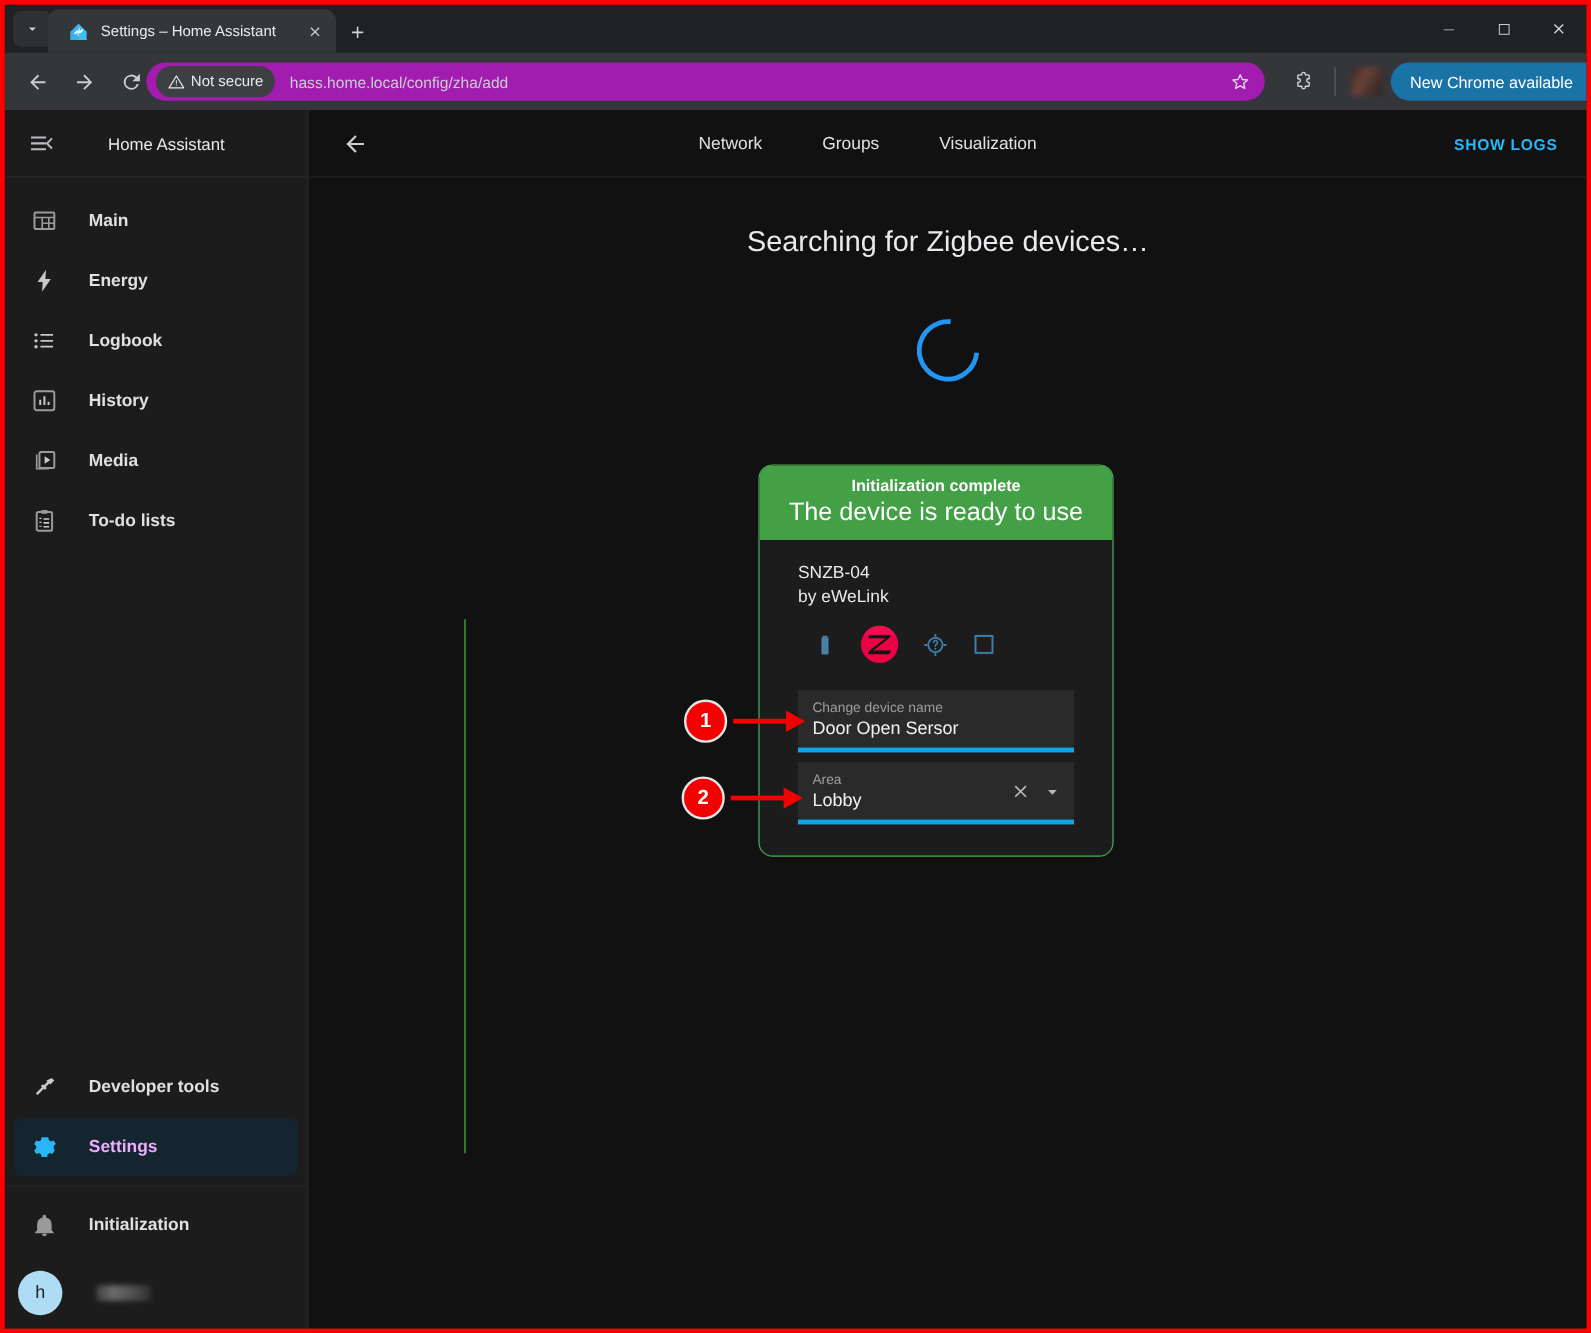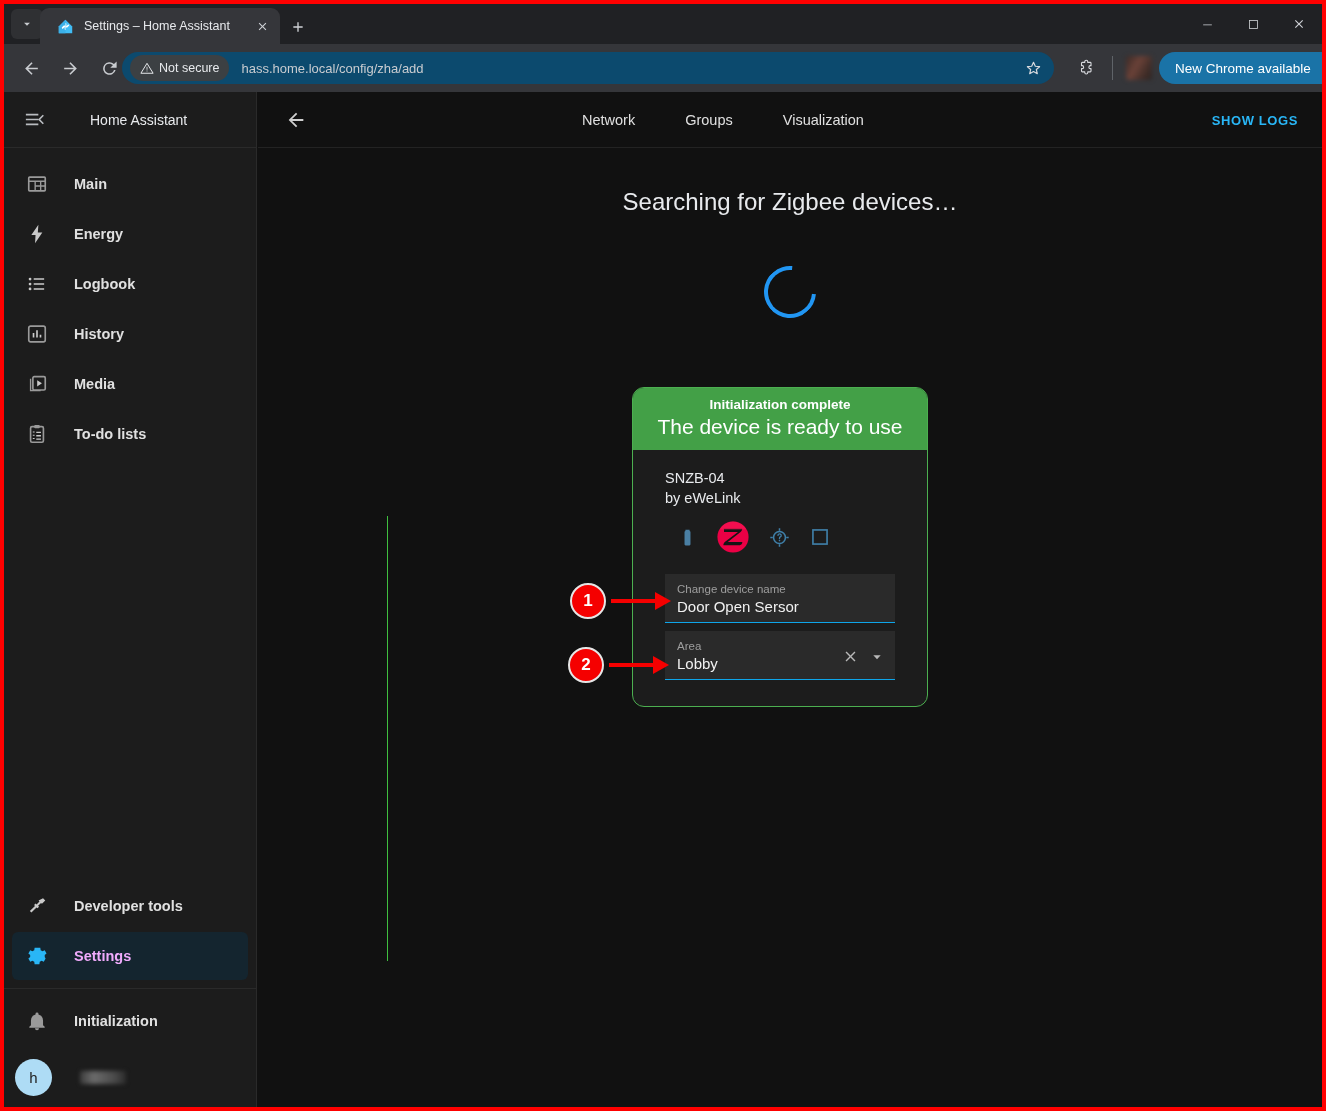--- a/index.html
+++ b/index.html
@@ -55,21 +55,21 @@
   #toolbar {
     position: absolute; left: 0; top: 40px; width: 1318px; height: 48px;
     background: #35363a;
     display: flex; align-items: center;
   }
   .tb-icon { width: 34px; height: 34px; margin-left: 5px;
     display:flex; align-items:center; justify-content:center; border-radius: 50%; }
   .tb-icon:first-child { margin-left: 10px; }
   #omnibox {
     position: absolute; left: 118px; top: 48px; width: 932px; height: 32px;
-    background: #0c4a6e; border-radius: 16px;
+    background: #a21caf; border-radius: 16px;
     display: flex; align-items: center; padding-left: 8px;
   }
   .notsecure {
     display: flex; align-items: center; gap: 5px;
     background: #3c4043; border-radius: 14px; height: 26px; padding: 0 10px;
     color: #e8eaed; font-size: 12.5px; white-space: nowrap;
   }
   .url { color: #c9ccd0; font-size: 13px; margin-left: 12px; white-space: nowrap; }
   #star { position: absolute; left: 1015px; top: 50px; width: 28px; height: 28px;
     display:flex; align-items:center; justify-content:center; }
@@ -152,21 +152,21 @@
     background:#43a047; padding:9px 10px 11px; text-align:center;
   }
   #card-head .sub { color:#ffffff; font-size:13.5px; font-weight:700; }
   #card-head .main { color:#ffffff; font-size:21px; font-weight:400; margin-top:3px; white-space:nowrap; }
   #card-body { padding:20px 32px 26px; }
   .dev-name { color:#e8eaed; font-size:14.5px; }
   .dev-by { color:#e8eaed; font-size:14.5px; margin-top:4px; }
   .dev-icons { display:flex; align-items:center; gap:18px; margin-top:14px; padding-left:12px; }
 
   .field {
-    background:#2a2a2a; border-bottom:1px solid #0ea5e9;
+    background:#2a2a2a; border-bottom:4px solid #0ea5e9;
     padding:9px 12px 7px; position:relative;
   }
   .field + .field { margin-top:8px; }
   .field .flabel { color:#9e9e9e; font-size:11.5px; }
   .field .fvalue { color:#f1f1f1; font-size:15px; margin-top:3px; }
   .field .actions { position:absolute; right:10px; bottom:10px; display:flex; align-items:center; gap:10px; }
 
   
   .marker {
     position:absolute; width:36px; height:36px; border-radius:50%;

